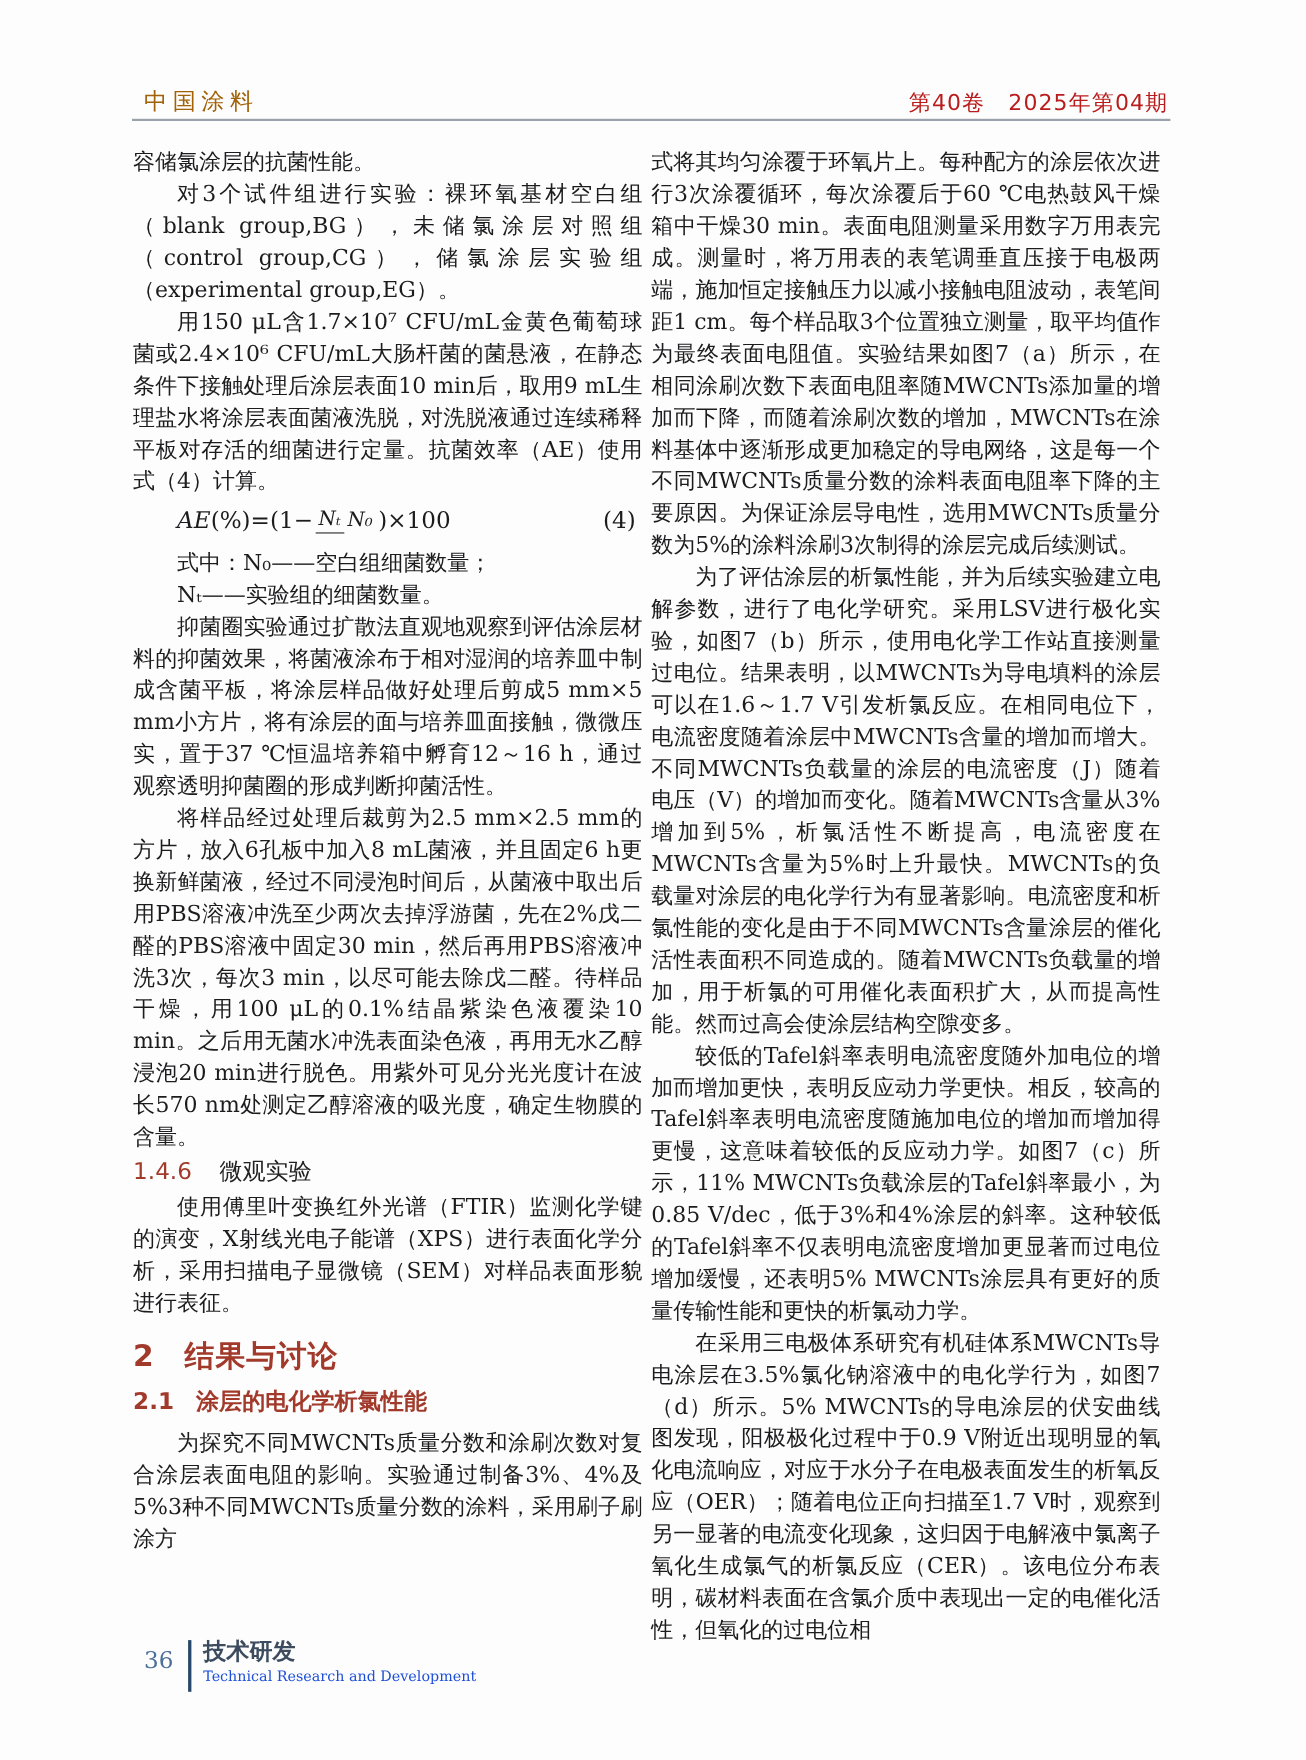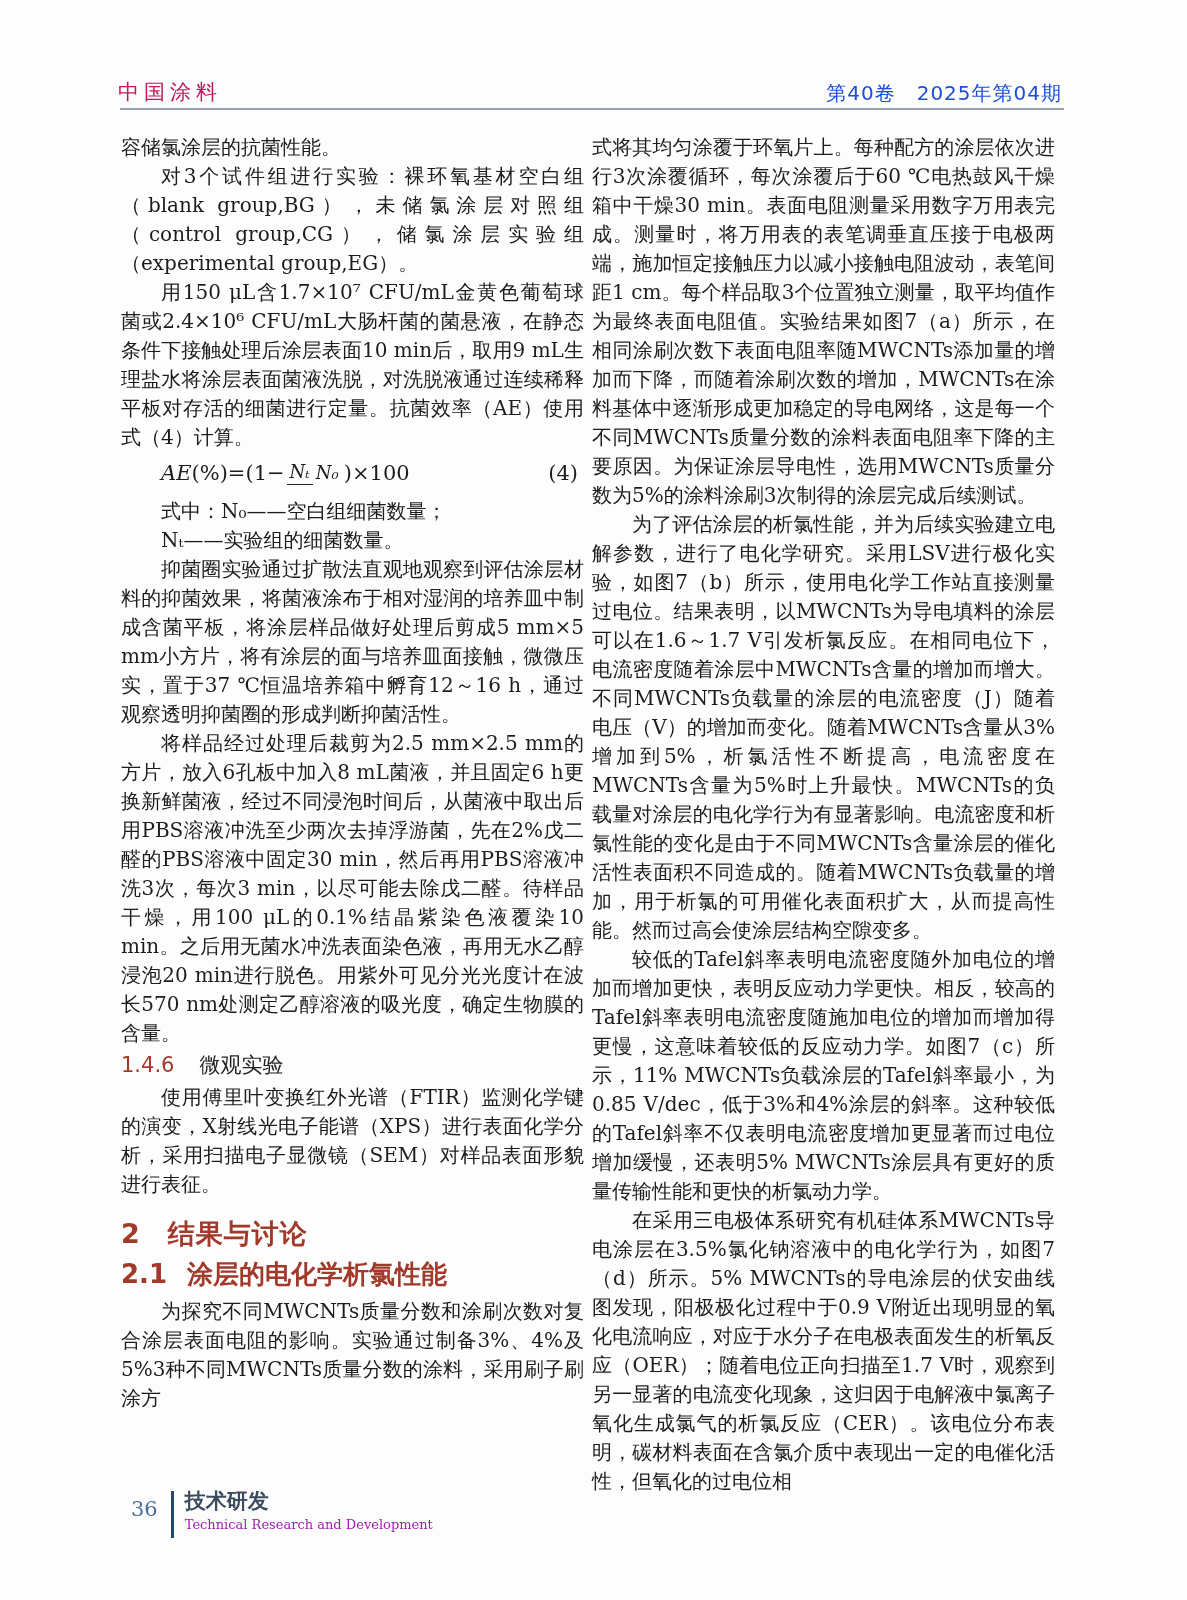--- a/index.html
+++ b/index.html
@@ -3,26 +3,26 @@
 <meta charset="utf-8">
 <style>
   html,body{margin:0;padding:0;}
   body{
     width:1187px;height:1600px;position:relative;overflow:hidden;
     background:#fdfdfd;color:#1c1c1e;
     font-family:"DejaVu Serif", serif;
   }
   
   .journal{
-    position:absolute;left:118px;top:78px;
-    font-family:"DejaVu Sans", sans-serif;font-size:21px;color:#be185d;letter-spacing:5px;
+    position:absolute;left:131px;top:78px;
+    font-family:"DejaVu Sans", sans-serif;font-size:21px;color:#a16207;letter-spacing:5px;
   }
   .issue{
     position:absolute;right:125px;top:80px;
-    font-family:"DejaVu Sans", sans-serif;font-size:20px;color:#1d4ed8;letter-spacing:1px;
+    font-family:"DejaVu Sans", sans-serif;font-size:20px;color:#b91c1c;letter-spacing:1px;
   }
   .header-rule{
     position:absolute;left:120px;width:944px;top:108px;height:2px;background:#9aa1ab;
   }
   
   .col{
     position:absolute;top:133px;width:463px;
     font-size:20px;line-height:29px;text-align:justify;
   }
   .col-left{left:121px;}
@@ -47,37 +47,37 @@
     font-family:"DejaVu Sans", sans-serif;font-size:21px;color:#222;
     margin:3px 0 3px 0;text-align:left;
   }
   .h-sub .h-num{color:#a23a2c;margin-right:25px;}
   .h-main{
     font-family:"DejaVu Sans", sans-serif;font-size:27px;font-weight:bold;color:#a23a2c;
     margin:20px 0 12px 0;text-align:left;letter-spacing:1px;
   }
   .h-main .h-num{margin-right:28px;letter-spacing:0;}
   .h-second{
-    font-family:"DejaVu Sans", sans-serif;font-size:26px;font-weight:bold;color:#a23a2c;
+    font-family:"DejaVu Sans", sans-serif;font-size:21px;font-weight:bold;color:#a23a2c;
     margin:4px 0 8px 0;text-align:left;
   }
   .h-second .h-num{margin-right:20px;}
   
   .footer{
     position:absolute;left:131px;top:1489px;display:flex;align-items:flex-start;
   }
   .page-num{
     font-family:"DejaVu Serif", serif;font-size:21px;color:#4c6f9b;margin-top:8px;
   }
   .footer-bar{width:3px;height:47px;background:#27476a;margin:2px 11px 0 13px;}
   .footer-cn{
     font-family:"DejaVu Sans", sans-serif;font-weight:bold;font-size:21px;color:#3c4c5e;line-height:1.2;
   }
   .footer-en{
-    font-family:"DejaVu Serif", serif;font-size:13px;color:#a21caf;margin-top:3px;
+    font-family:"DejaVu Serif", serif;font-size:13px;color:#1d4ed8;margin-top:3px;
   }
 </style>
 </head>
 <body>
 
 <div>
 
   <span class="journal">中国涂料</span>
   <span class="issue">第40卷　2025年第04期</span>
   <div class="header-rule"></div>

